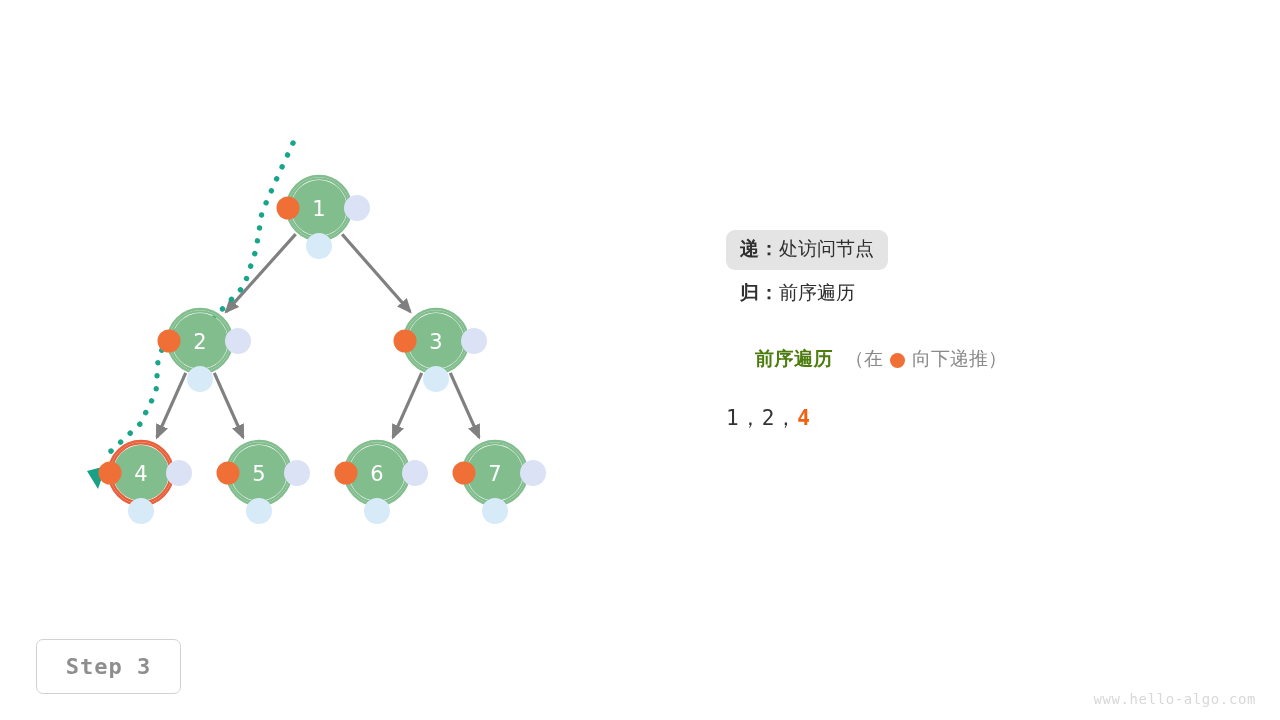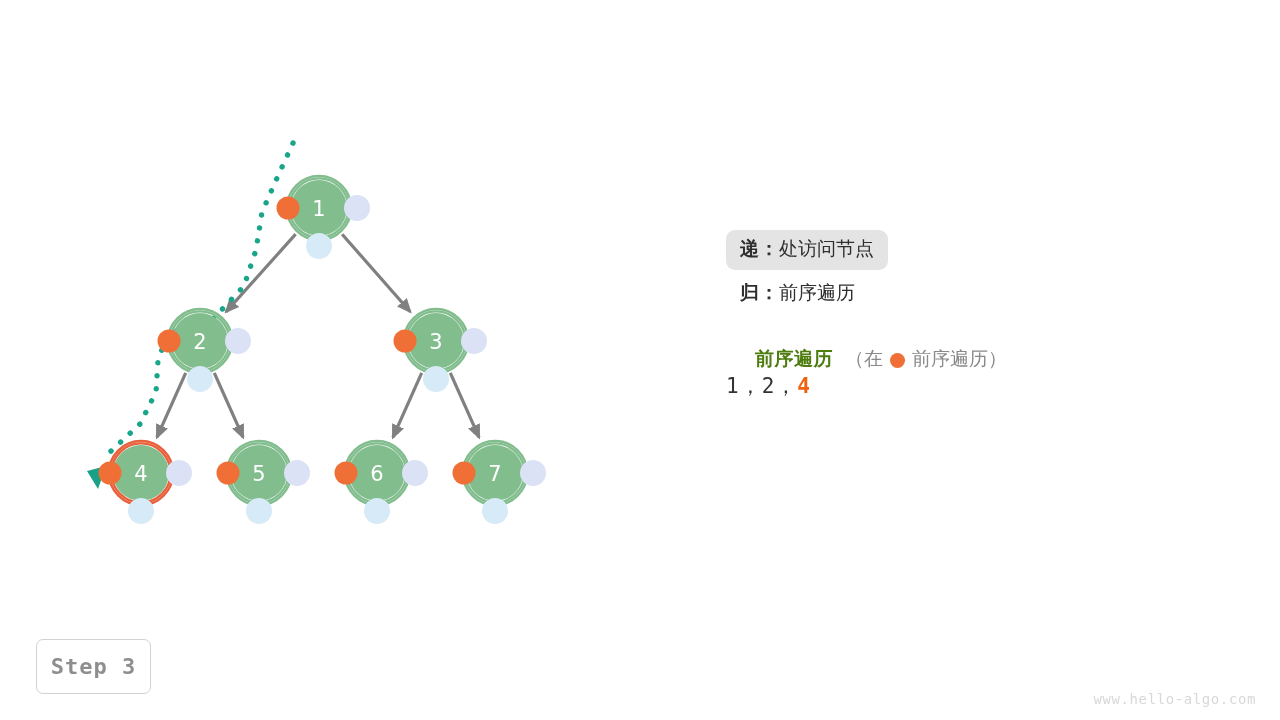--- a/index.html
+++ b/index.html
@@ -87,37 +87,37 @@
     width: 15px;
     height: 15px;
     border-radius: 50%;
     background: #ef6f36;
     margin: 0 7px;
     position: relative;
     top: 1px;
   }
 
   .sequence {
-    margin-top: 0;
+    margin-top: 32px;
     font-family: "DejaVu Sans Mono", monospace;
     font-size: 21px;
     color: #333333;
     letter-spacing: 1px;
   }
   .sequence .cur {
     color: #ef6210;
     font-weight: bold;
   }
 
   
   .step-badge {
     position: absolute;
     left: 36px;
     top: 639px;
-    width: 115px;
+    width: 145px;
     height: 55px;
     box-sizing: border-box;
     border: 1px solid #d2d2d2;
     border-radius: 7px;
     display: flex;
     align-items: center;
     justify-content: center;
     font-family: "DejaVu Sans Mono", monospace;
     font-size: 22px;
     font-weight: bold;
@@ -241,21 +241,21 @@
         <span class="legend-key">归：</span>
         <span class="legend-val">前序遍历</span>
       </span>
     </div>
 
     <div class="traversal">
       <span class="t-title">前序遍历</span>
       <span class="t-note">
         <span>（在</span>
         <span class="dot-inline"></span>
-        <span>前序遍历）</span>
+        <span>向下递推）</span>
       </span>
     </div>
 
     <div class="sequence">
       <span>1，2，</span><span class="cur">4</span>
     </div>
   </div>
 
   <div class="step-badge">
     <span>Step 3</span>

